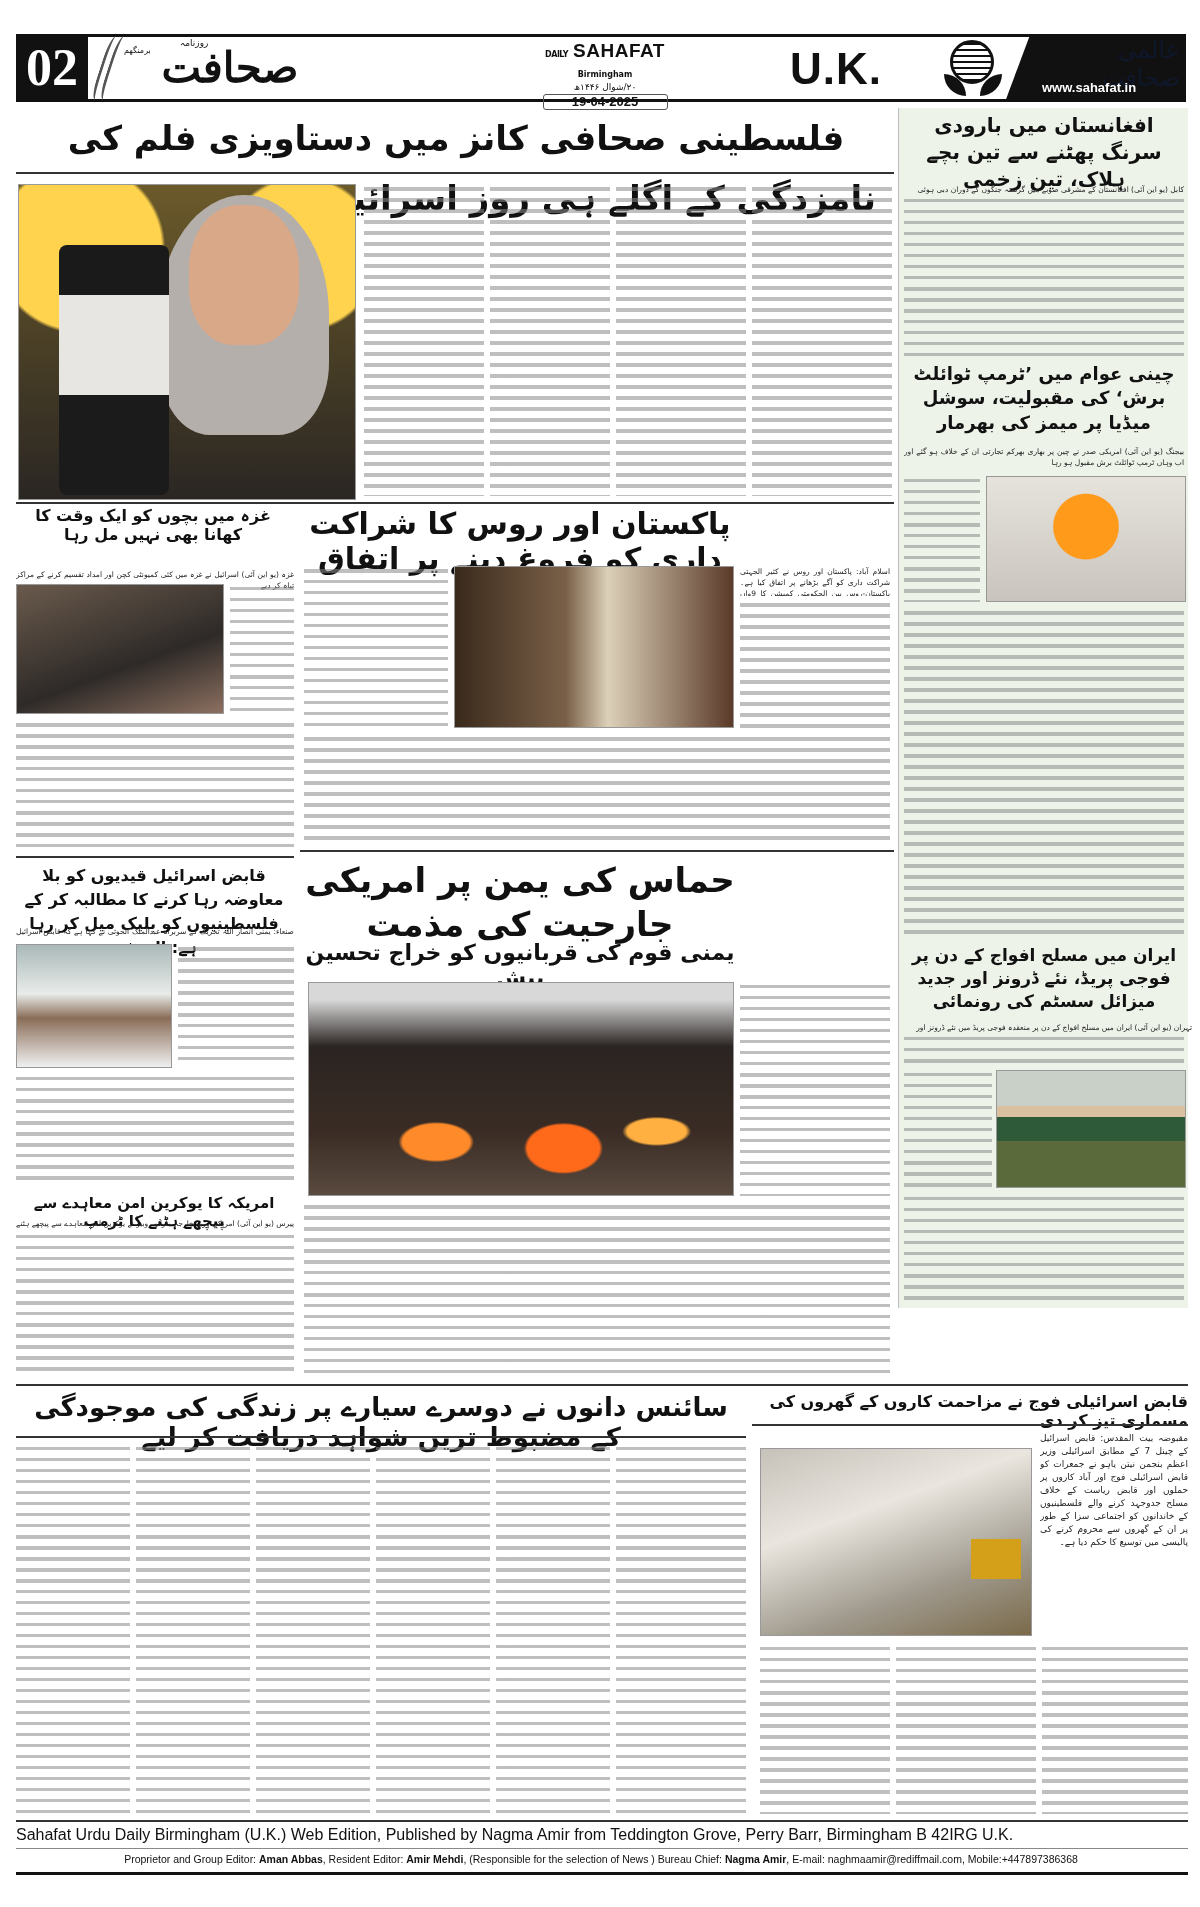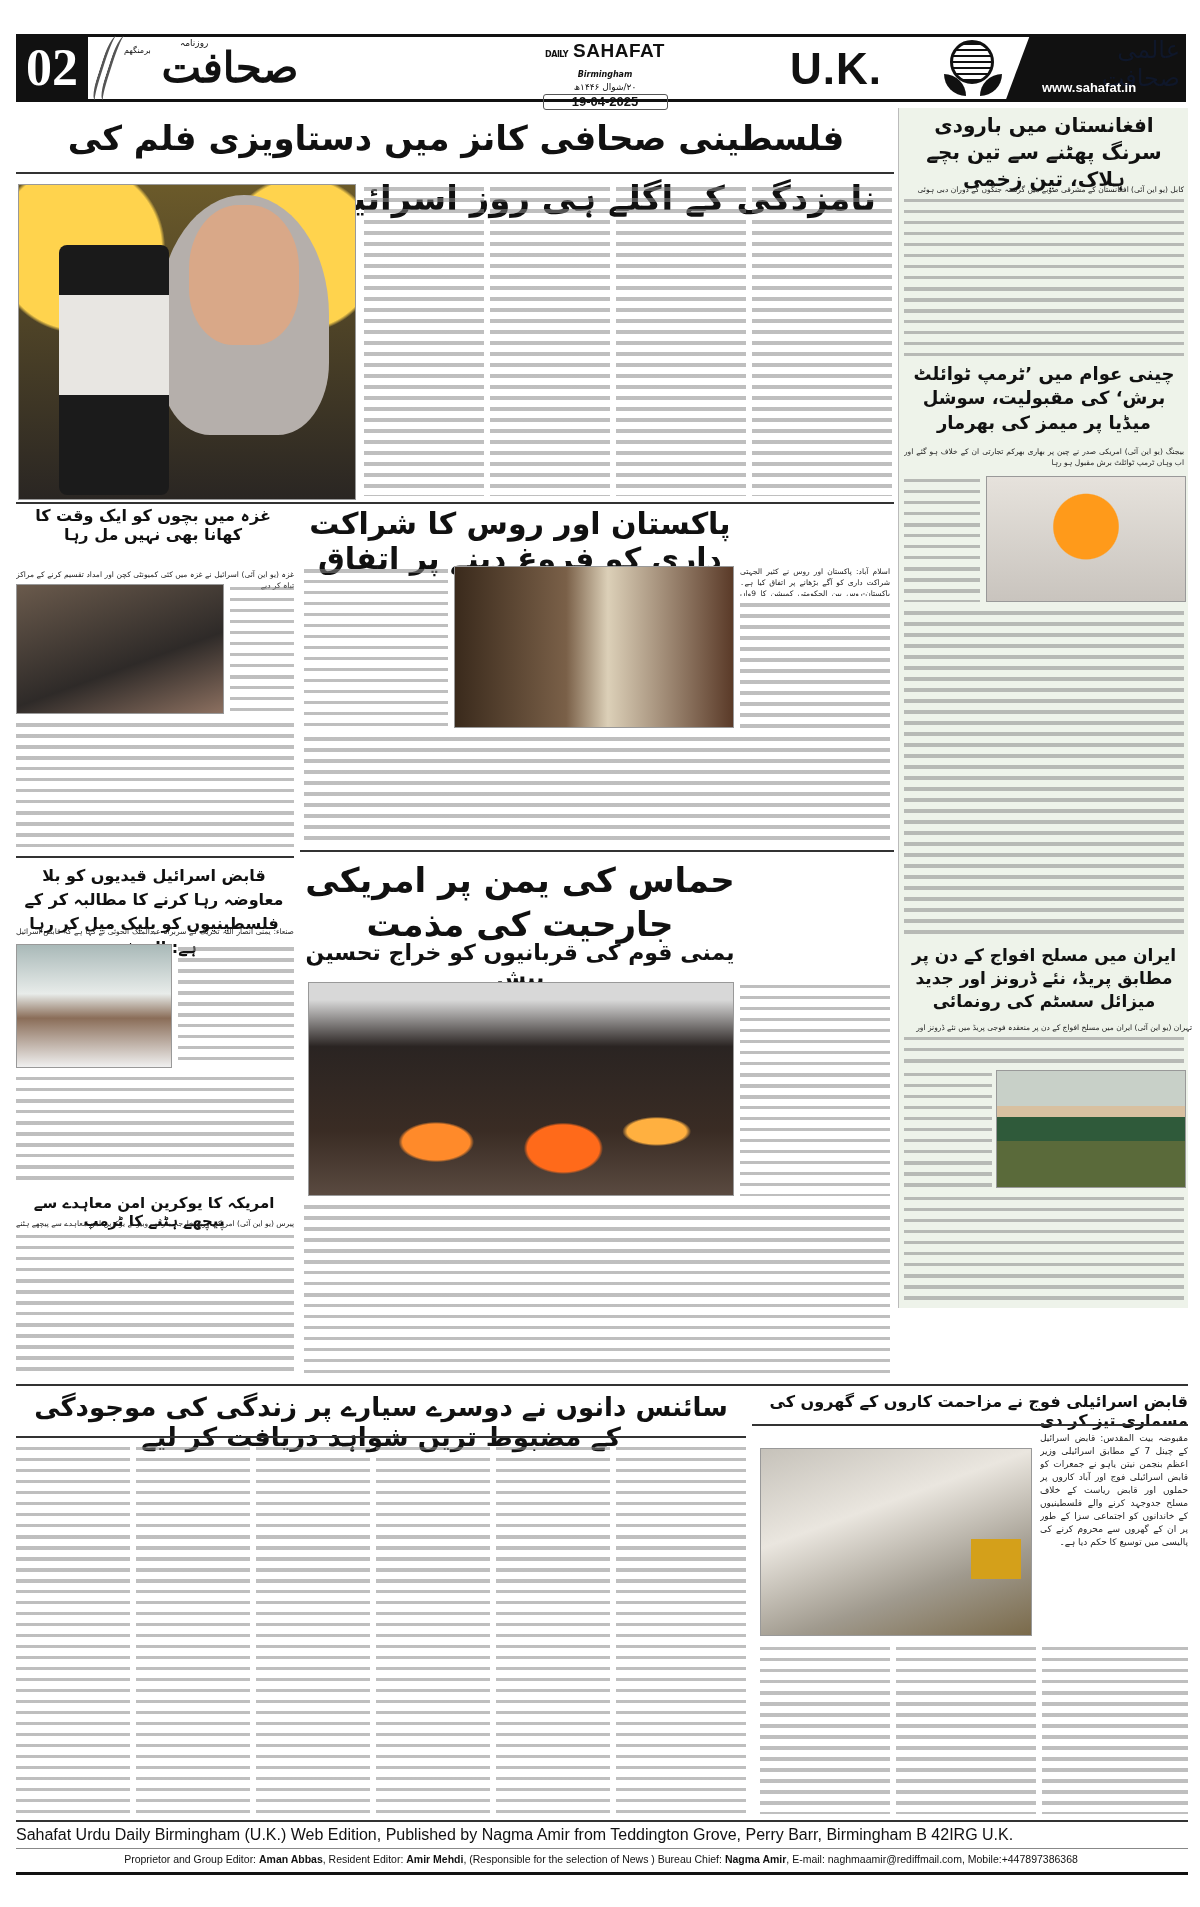--- a/index.html
+++ b/index.html
@@ -12,21 +12,21 @@
   .masthead { left: 16px; top: 34px; width: 1170px; height: 68px; border: 3px solid #111; background: #fff; }
   .page-no { left: 16px; top: 34px; width: 72px; height: 68px; background: #111; color: #fff;
     font-family: "Liberation Serif", serif; font-weight: bold; font-size: 52px; text-align: center; line-height: 68px; }
   .swoosh { width: 14px; height: 64px; border-left: 3px solid #555; border-radius: 40% 0 0 40%; transform: skewX(-18deg); }
   .logo-urdu { left: 140px; top: 40px; width: 180px; height: 56px; font-family: Liberation Sans, sans-serif;
     font-weight: bold; font-size: 42px; text-align: center; direction: rtl; line-height: 56px; }
   .logo-urdu-small { left: 180px; top: 38px; font-size: 9px; direction: rtl; }
   .daily-block { left: 530px; top: 40px; width: 150px; text-align: center; }
   .daily-small { font-size: 8px; font-weight: bold; letter-spacing: -0.5px; }
   .daily-big { font-family: "Liberation Sans", sans-serif; font-weight: bold; font-size: 19px; letter-spacing: 0.5px; }
-  .daily-city { font-size: 8px; font-weight: bold; font-style: italic; }
+  .daily-city { font-size: 8px; font-weight: bold; }
   .hijri { font-size: 9px; direction: rtl; margin-top: 1px; }
   .date-box { margin: 2px auto 0; width: 125px; height: 16px; border: 1.5px solid #555; border-radius: 3px;
     font-family: "Liberation Sans", sans-serif; font-weight: bold; font-size: 13px; line-height: 13px; }
   .uk { left: 790px; top: 44px; font-family: "Liberation Sans", sans-serif; font-weight: bold; font-size: 44px; letter-spacing: 1px; }
   .globe { left: 950px; top: 40px; width: 44px; height: 44px; border-radius: 50%; border: 3px solid #111;
     background: repeating-linear-gradient(0deg, #111 0 2px, #fff 2px 6px), #fff; }
   .leaf-l { left: 944px; top: 74px; width: 22px; height: 22px; background: #111; border-radius: 0 100% 0 100%; }
   .leaf-r { left: 980px; top: 74px; width: 22px; height: 22px; background: #111; border-radius: 100% 0 100% 0; }
   .alam-box { left: 1005px; top: 34px; width: 181px; height: 68px; background: #111; color: #fff;
     clip-path: polygon(14% 0, 100% 0, 100% 100%, 0 100%); }
@@ -127,21 +127,21 @@
 <div class="abs urdu side-hl" style="left:904px;top:112px;width:280px;font-size:20px;">افغانستان میں بارودی سرنگ پھٹنے سے تین بچے ہلاک، تین زخمی</div>
 <div class="abs urdu body-text" style="left:904px;top:184px;width:280px;height:10px;">کابل (یو این آئی) افغانستان کے مشرقی صوبے میں گزشتہ جنگوں کے دوران دبی ہوئی</div>
 <div class="abs col-lines" style="left:904px;top:196px;width:280px;height:160px;"></div>
 
 <div class="abs urdu side-hl" style="left:904px;top:362px;width:280px;font-size:18px;">چینی عوام میں ’ٹرمپ ٹوائلٹ برش‘ کی مقبولیت، سوشل میڈیا پر میمز کی بھرمار</div>
 <div class="abs urdu body-text" style="left:904px;top:446px;width:280px;height:24px;">بیجنگ (یو این آئی) امریکی صدر نے چین پر بھاری بھرکم تجارتی ان کے خلاف ہو گئے اور اب وہاں ٹرمپ ٹوائلٹ برش مقبول ہو رہا</div>
 <div class="abs photo ph-trump"></div>
 <div class="abs col-lines" style="left:904px;top:476px;width:76px;height:126px;"></div>
 <div class="abs col-lines" style="left:904px;top:608px;width:280px;height:330px;"></div>
 
-<div class="abs urdu side-hl" style="left:904px;top:944px;width:280px;font-size:17px;">ایران میں مسلح افواج کے دن پر مطابق پریڈ، نئے ڈرونز اور جدید میزائل سسٹم کی رونمائی</div>
+<div class="abs urdu side-hl" style="left:904px;top:944px;width:280px;font-size:17px;">ایران میں مسلح افواج کے دن پر فوجی پریڈ، نئے ڈرونز اور جدید میزائل سسٹم کی رونمائی</div>
 <div class="abs urdu body-text" style="left:912px;top:1022px;width:280px;height:10px;">تہران (یو این آئی) ایران میں مسلح افواج کے دن پر منعقدہ فوجی پریڈ میں نئے ڈرونز اور</div>
 <div class="abs col-lines" style="left:904px;top:1034px;width:280px;height:32px;"></div>
 <div class="abs photo ph-iran"></div>
 <div class="abs col-lines" style="left:904px;top:1070px;width:88px;height:118px;"></div>
 <div class="abs col-lines" style="left:904px;top:1194px;width:280px;height:110px;"></div>
 
 <div class="abs urdu hl-gaza">غزہ میں بچوں کو ایک وقت کا کھانا بھی نہیں مل رہا</div>
 <div class="abs urdu body-text" style="left:16px;top:530px;width:278px;height:44px;margin-top:39px;">غزہ (یو این آئی) اسرائیل نے غزہ میں کئی کمیونٹی کچن اور امداد تقسیم کرنے کے مراکز تباہ کر دیے</div>
 <div class="abs photo ph-gaza"></div>
 <div class="abs col-lines" style="left:230px;top:584px;width:64px;height:130px;"></div>

